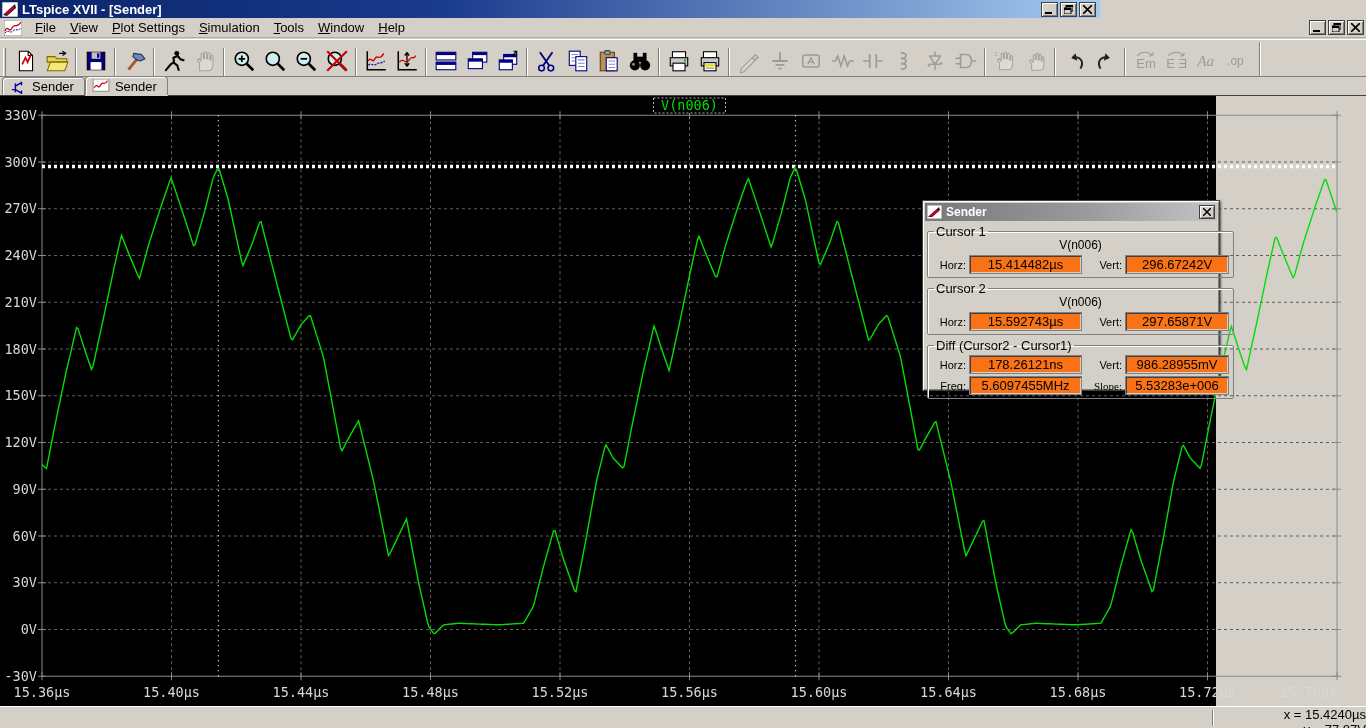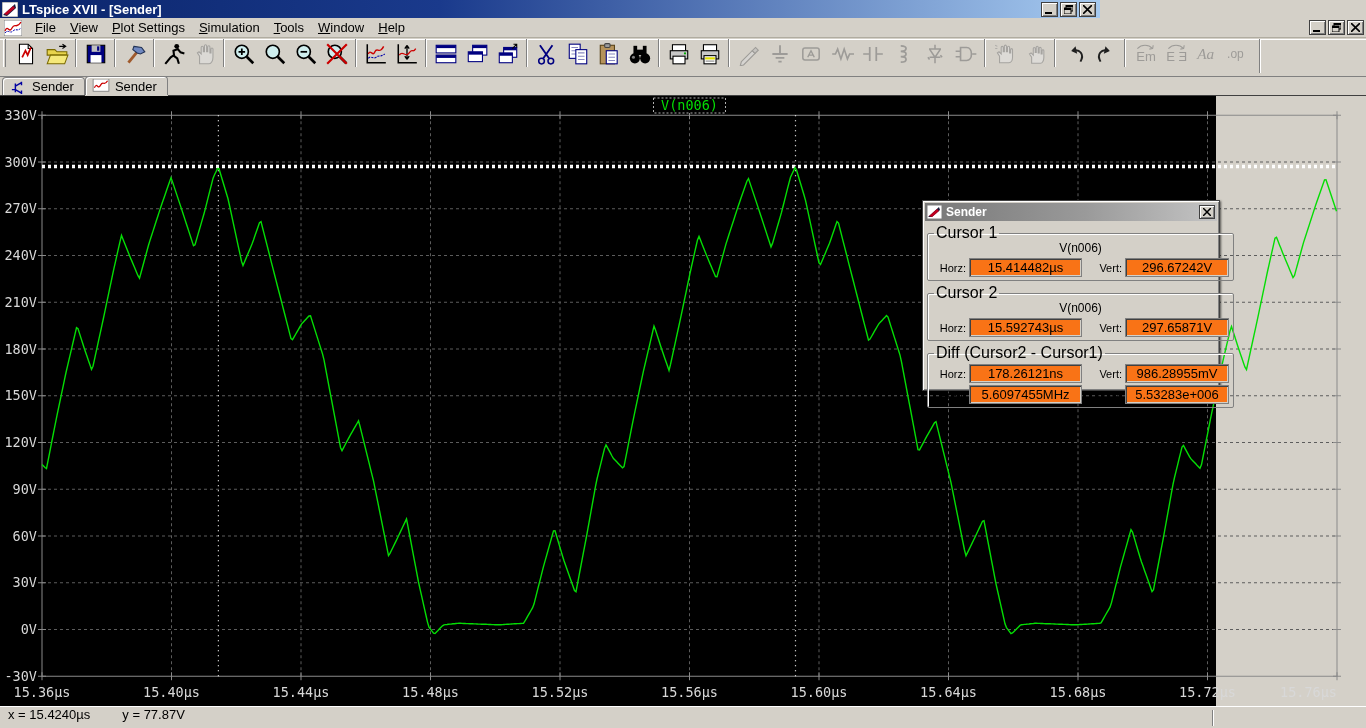--- a/index.html
+++ b/index.html
@@ -20,21 +20,21 @@
 
   
   .menubar { position:absolute; left:0; top:18px; width:1366px; height:20px;
     background:#d4d0c8; display:flex; align-items:center; border-bottom:1px solid #b0aca0; }
   .mdi-icon { width:18px; height:16px; margin:0 6px 0 4px; }
   .menu-item { padding:2px 7px; color:#000; white-space:nowrap; }
   .menubar .winbtns { margin-left:auto; }
 
   
   .toolbar { position:absolute; left:0; top:39px; width:1366px; height:38px; background:#d4d0c8;
-    border-bottom:1px solid #808080; box-shadow:inset 0 1px 0 #fff; display:flex; align-items:flex-start; }
+    border-bottom:1px solid #808080; box-shadow:inset 0 1px 0 #fff; display:flex; align-items:flex-end; }
   .tb-grip { width:3px; height:28px; margin:0 4px 0 3px; border-left:1px solid #fff; border-right:1px solid #808080; }
   .tb-sep { width:2px; height:28px; margin:0 3px; border-left:1px solid #808080; border-right:1px solid #fff; }
   .tb-btn { width:31px; height:30px; display:flex; align-items:center; justify-content:center; }
   .tb-btn svg { width:24px; height:24px; }
   .tb-btn.disabled { filter:grayscale(1) opacity(0.55); }
   .tb-end { width:2px; height:34px; margin-left:6px; border-left:1px solid #808080; border-right:1px solid #fff; }
 
   
   .tabbar { position:absolute; left:0; top:77px; width:1366px; height:19px; background:#d4d0c8;
     display:flex; align-items:flex-end; padding-left:2px; border-bottom:1px solid #404040; }
@@ -56,34 +56,34 @@
   .dlg-title { height:18px; background:linear-gradient(90deg,#787878 0%,#9a9a9a 55%,#c4c4c4 100%);
     display:flex; align-items:center; padding:0 2px; }
   .dlg-icon { width:15px; height:14px; margin-right:4px; }
   .dlg-title-text { color:#fff; font-weight:bold; font-size:12px; flex:1; }
   .dlg-close { width:16px; height:14px; background:#d4d0c8; border:1px solid #404040;
     box-shadow:inset 1px 1px 0 #fff, inset -1px -1px 0 #808080;
     display:flex; align-items:center; justify-content:center; }
   .dlg-close svg { width:8px; height:8px; }
   .grp { border:1px solid #808080; box-shadow:1px 1px 0 #fff inset; border-radius:2px;
     margin:3px 2px 0 2px; padding:0 4px 3px 4px; }
-  .grp legend { font-size:16px; padding:0 2px; margin-left:2px; }
+  .grp legend { font-size:13px; padding:0 2px; margin-left:2px; }
   .trace-name { text-align:center; font-size:12px; height:14px; line-height:13px; }
   .row { display:flex; align-items:center; margin-top:2px; }
   .lbl { font-size:11px; width:34px; text-align:right; margin-right:3px; white-space:nowrap; }
   .lbl.wide { width:38px;font-family:Liberation Serif, serif; }
   .field { background:#f97316; border:1px solid #808080;
     box-shadow:inset 1px 1px 0 #404040, inset -1px -1px 0 #d4d0c8;
     height:19px; line-height:17px; text-align:center; font-size:13px; }
   .field.horz { width:113px; margin-right:6px; }
   .field.vert { width:104px; }
 
   
   .statusbar { position:absolute; left:0; top:706px; width:1366px; height:22px; background:#d4d0c8;
-    border-top:1px solid #fff; display:flex; align-items:flex-start; font-size:13px; }
+    border-top:1px solid #fff; display:flex; align-items:flex-end; font-size:13px;flex-direction:column; }
   .status-x { margin-left:8px; }
   .status-y { margin-left:32px; }
   .status-div { position:absolute; left:1212px; top:3px; height:16px; width:2px;
     border-left:1px solid #808080; border-right:1px solid #fff; }
 </style>
 </head>
 <body>
 
 <div class="titlebar">
   <svg class="app-icon" viewBox="0 0 16 15">

